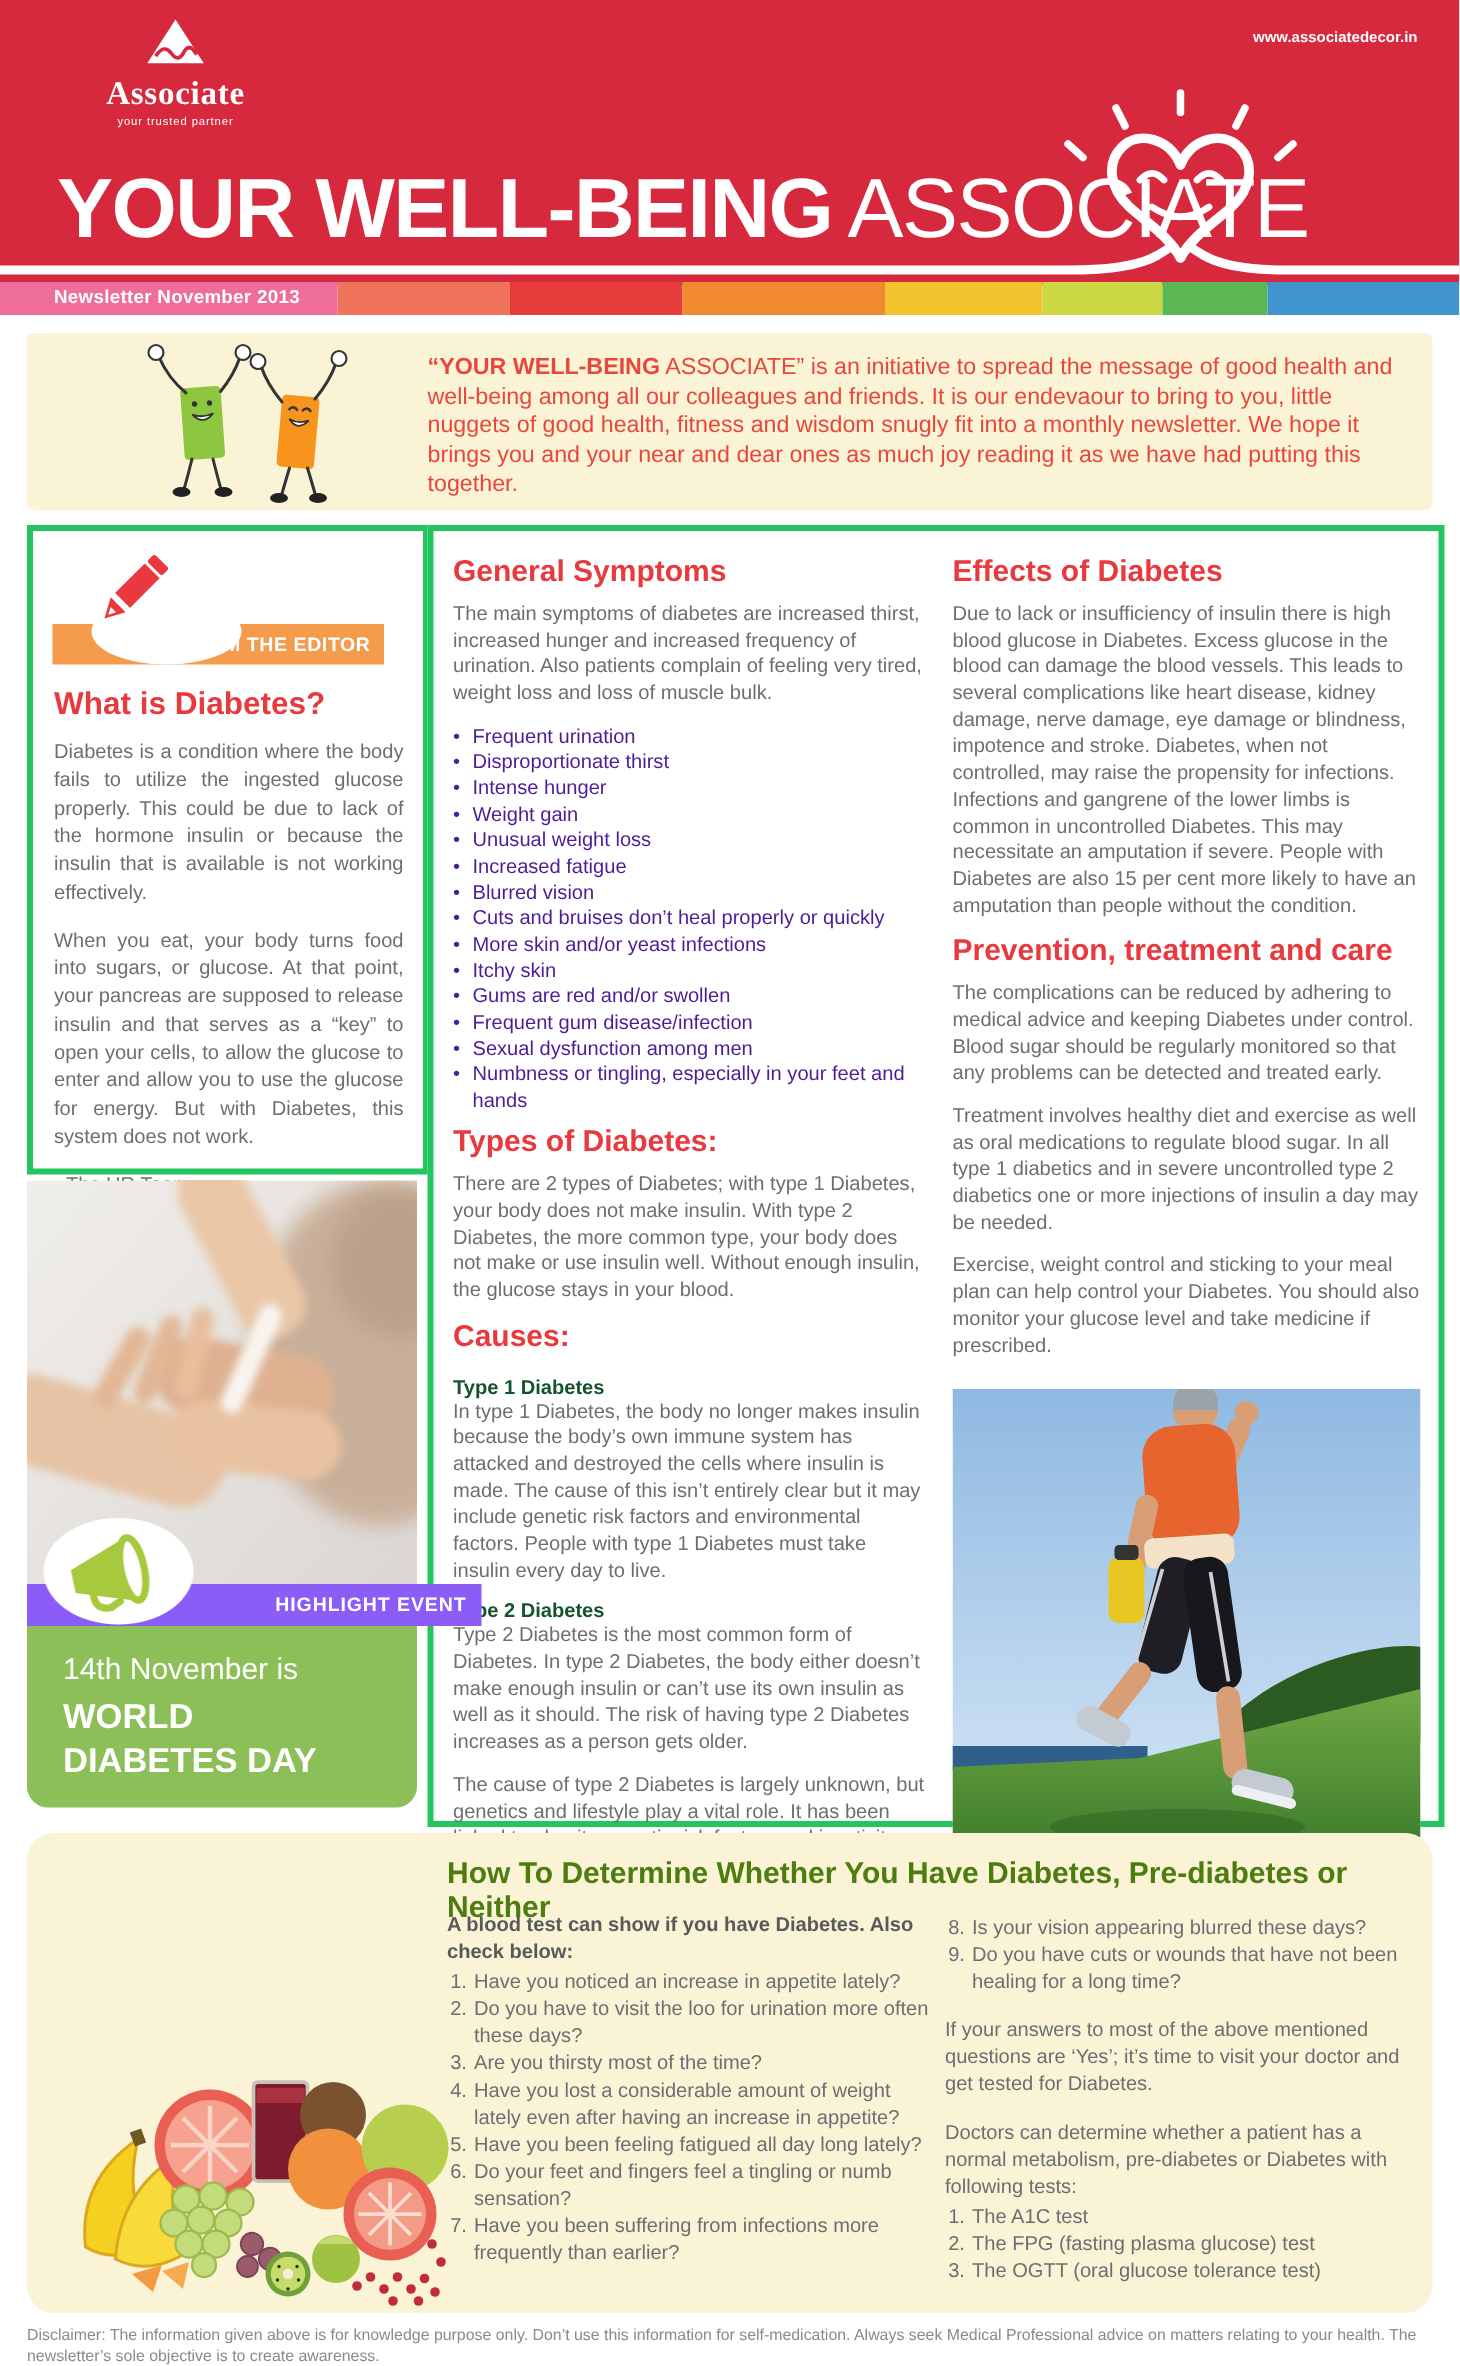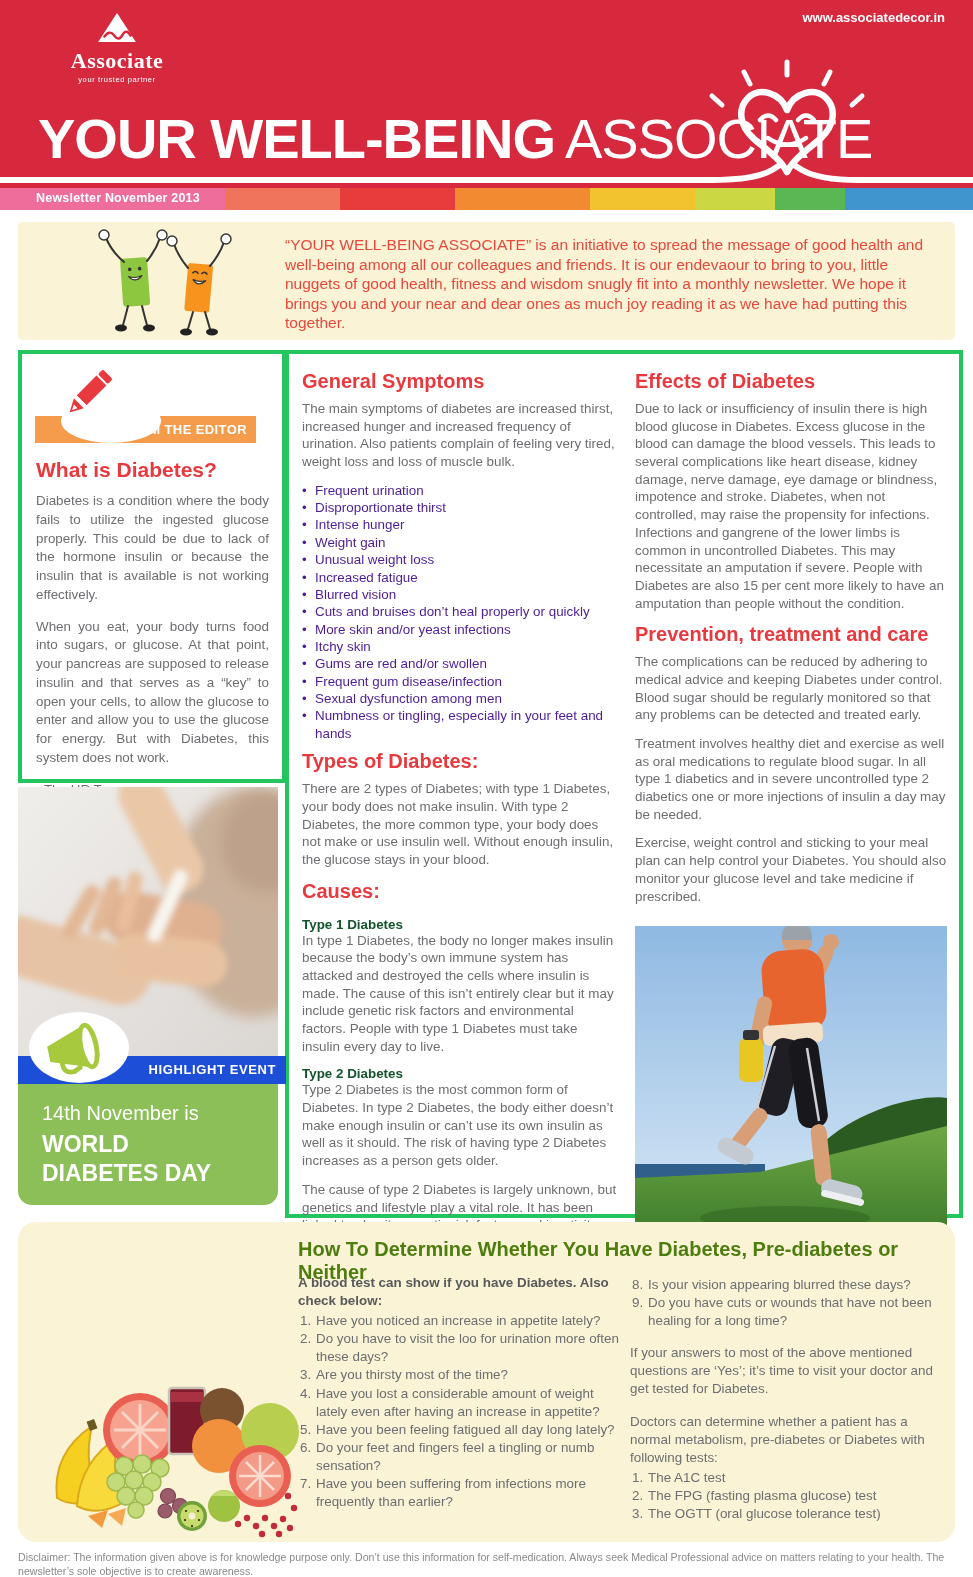--- a/index.html
+++ b/index.html
@@ -4,21 +4,21 @@
 <style>
   html,body{margin:0;padding:0;background:#ffffff;}
   .page{position:relative;width:973px;height:1577px;background:#fff;overflow:hidden;
         font-family:"Liberation Sans", sans-serif;}
 
   
   .hdr{position:absolute;left:0;top:0;width:973px;height:190px;background:#D7293E;}
   .logo{position:absolute;left:52px;top:12px;color:#fff;text-align:center;width:130px;}
   .logo-name{font-family:"Liberation Serif", serif;font-weight:bold;font-size:22px;letter-spacing:.5px;}
   .logo-tag{font-size:7.5px;letter-spacing:.6px;margin-top:1px;}
-  .website{position:absolute;right:28px;top:10px;color:#fff;font-size:13px;font-weight:bold;text-decoration:none;}
+  .website{position:absolute;right:28px;top:20px;color:#fff;font-size:10px;font-weight:bold;text-decoration:none;}
   .big-title{position:absolute;left:38px;top:106px;color:#fff;font-size:56px;letter-spacing:-1px;white-space:nowrap;}
   .big-title .tb{font-weight:bold;}
   .big-title .tr{font-weight:normal;margin-left:10px;}
   .heart-wrap{position:absolute;left:0;top:58px;width:973px;height:134px;pointer-events:none;}
 
   
   .ribbon{position:absolute;left:0;top:188px;width:973px;height:22px;display:flex;}
   .ribbon div{height:22px;}
   .rb1{width:225px;background:#EF6D9B;}
   .rb2{width:115px;background:#F0745C;}
@@ -27,41 +27,41 @@
   .rb5{width:105px;background:#F2C22F;}
   .rb6{width:80px;background:#CBD843;}
   .rb7{width:70px;background:#5BB753;}
   .rb8{flex:1;background:#4095CE;}
   .ribbon-label{position:absolute;left:36px;top:191px;color:#fff;font-size:12.5px;font-weight:bold;letter-spacing:.2px;}
 
   
   .intro{position:absolute;left:18px;top:222px;width:937px;height:118px;background:#FAF3D6;border-radius:5px;}
   .intro-chars{position:absolute;left:72px;top:6px;width:170px;height:108px;}
   .intro-text{position:absolute;left:267px;top:13px;width:648px;color:#E8483C;font-size:15.5px;line-height:1.26;}
-  .intro-text .lead-b{font-weight:normal;}
+  .intro-text .lead-b{font-weight:bold;}
 
   
   .card{background:#fff;border:4px solid #22c55e;}
   .editor-card{position:absolute;left:18px;top:350px;width:260px;height:425px;}
   .editor-banner{position:absolute;left:13px;top:62px;width:221px;height:27px;background:#F49C4C;}
   .editor-banner::before{content:"";position:absolute;left:26px;top:-17px;width:100px;height:44px;background:#fff;border-radius:50%;}
   .editor-banner span{position:absolute;right:9px;top:6px;color:#fff;font-weight:bold;font-size:13px;letter-spacing:.4px;}
   .pencil{position:absolute;left:34px;top:8px;z-index:3;}
   .editor-h2{position:absolute;left:14px;top:104px;color:#E8393E;font-size:21px;font-weight:bold;}
   .editor-body{position:absolute;left:14px;top:138px;width:233px;color:#6D6E71;font-size:13.4px;line-height:1.4;text-align:justify;}
   .editor-body p{margin:0 0 13px 0;}
   .signoff{margin-top:18px;}
 
   
   .hands{position:absolute;left:18px;top:787px;width:260px;height:300px;overflow:hidden;z-index:0;}
   .event-box{position:absolute;left:18px;top:1084px;width:260px;height:121px;background:#8CBF57;border-radius:0 0 14px 14px;z-index:1;color:#fff;}
   .event-box .l1{position:absolute;left:24px;top:18px;font-size:20px;}
   .event-box .l2{position:absolute;left:24px;top:47px;font-size:23px;font-weight:bold;}
   .event-box .l3{position:absolute;left:24px;top:76px;font-size:23px;font-weight:bold;}
-  .hl-bar{position:absolute;left:18px;top:1056px;width:268px;height:28px;background:#1d4ed8;z-index:2;}
+  .hl-bar{position:absolute;left:18px;top:1056px;width:303px;height:28px;background:#8b5cf6;z-index:2;}
   .hl-bar span{position:absolute;right:10px;top:6px;color:#fff;font-weight:bold;font-size:13px;letter-spacing:.6px;}
   .hl-oval{position:absolute;left:29px;top:1012px;width:100px;height:71px;background:#fff;border-radius:50%;z-index:3;display:flex;align-items:center;justify-content:center;}
 
   
   .main-card{position:absolute;left:285px;top:350px;width:670px;height:860px;}
   .colA{position:absolute;left:13px;top:8px;width:317px;}
   .colB{position:absolute;left:346px;top:8px;width:312px;}
   .sec-h{color:#E8393E;font-size:20px;font-weight:bold;margin:8px 0 7px 0;}
   .body-p{color:#6D6E71;font-size:13.4px;line-height:1.32;margin:0 0 11px 0;}
   .sym-list{list-style:none;margin:2px 0 6px 0;padding:0;}

